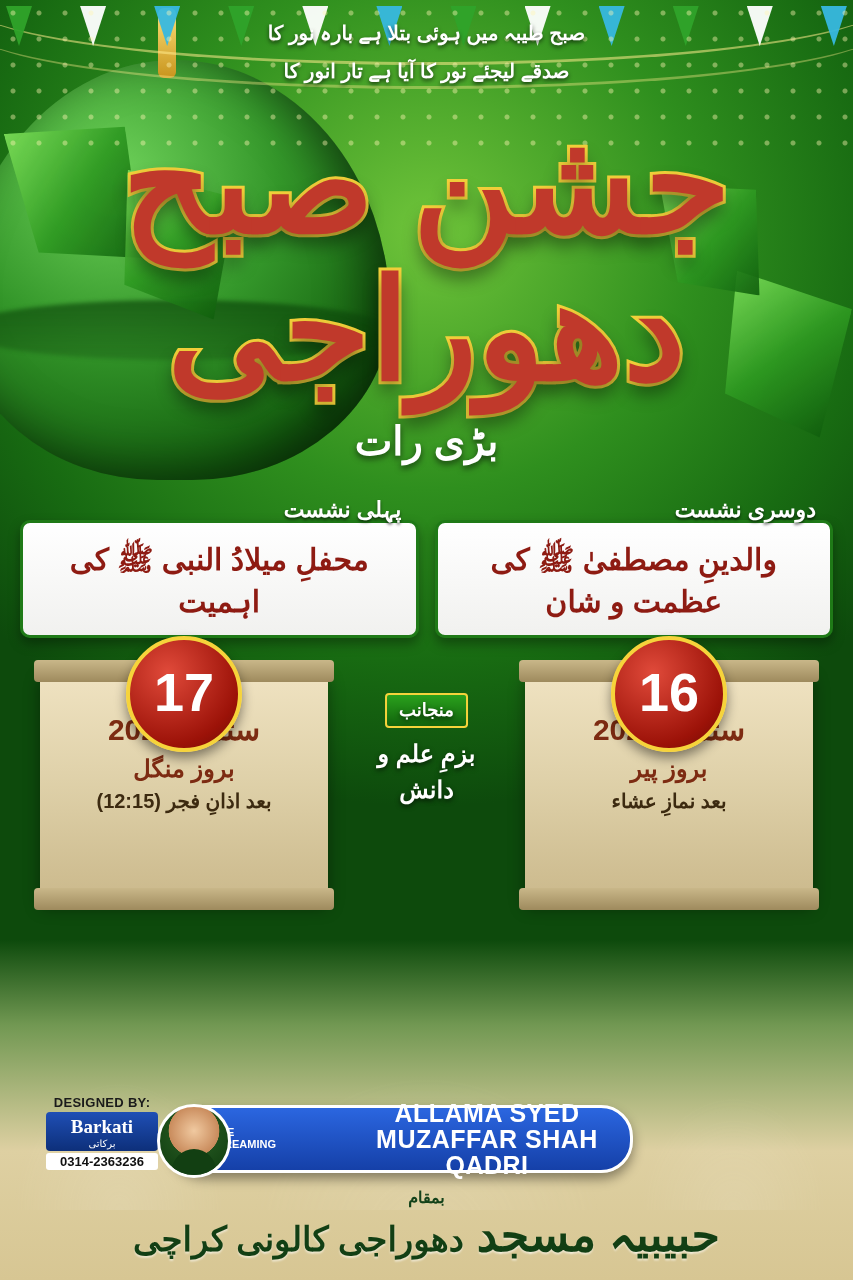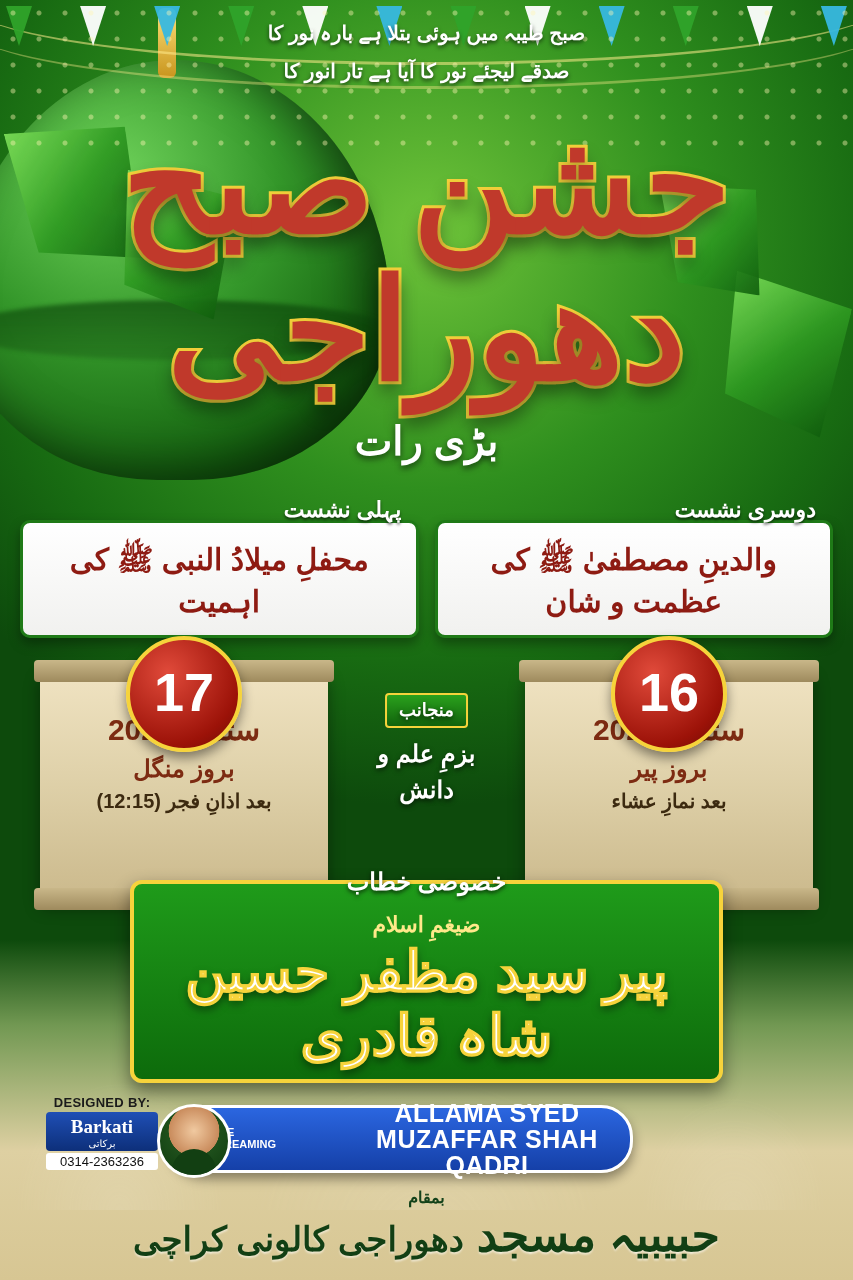--- a/index.html
+++ b/index.html
@@ -357,21 +357,21 @@
   }
   .designer-sub {
     font-size: 10px;
     direction: rtl;
   }
   .designer-phone {
     margin-top: 2px;
     background: #ffffff;
     color: #111;
     font-size: 13px;
-    font-weight: normal;
+    font-weight: bold;
     border-radius: 3px;
     padding: 1px 0;
   }
 
   
   .livebar {
     position: absolute;
     left: 170px;
     right: 220px;
     top: 1105px;
@@ -537,25 +537,20 @@
     </div>
 
     <div class="scroll left">
       <div class="badge">17</div>
       <div class="scroll-date">ستمبر 2024</div>
       <div class="scroll-day">بروز منگل</div>
       <div class="scroll-time">بعد اذانِ فجر (12:15)</div>
     </div>
   </div>
 
-  <div class="speaker">
-    <div class="speaker-head">خصوصی خطاب</div>
-    <div class="speaker-title">ضیغمِ اسلام</div>
-    <div class="speaker-name">پیر سید مظفر حسین شاہ قادری</div>
-  </div>
 
   <div class="designer">
     <div class="designer-label">DESIGNED BY:</div>
     <div class="designer-card">
       <div class="designer-brand">Barkati</div>
       <div class="designer-sub">برکاتی</div>
     </div>
     <div class="designer-phone">0314-2363236</div>
   </div>
 

